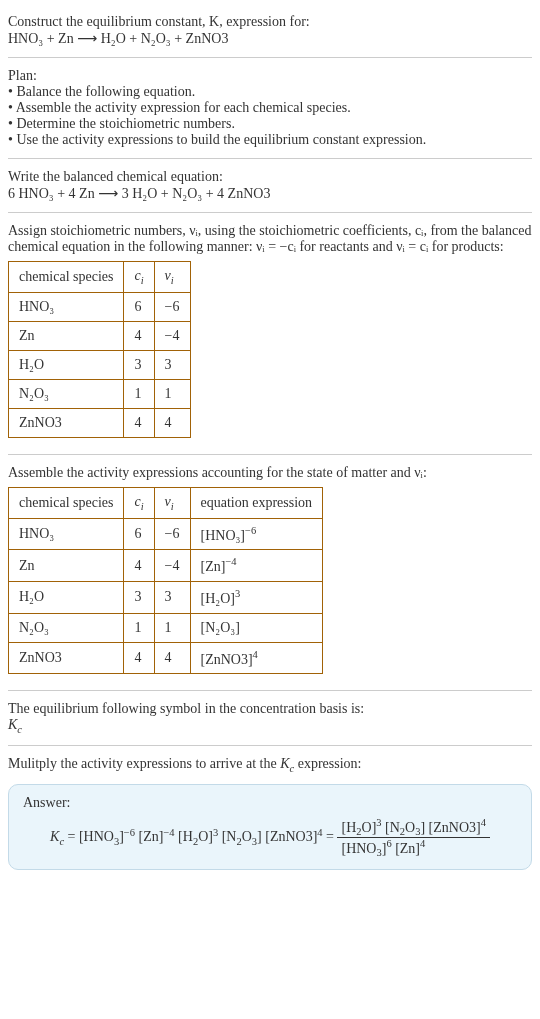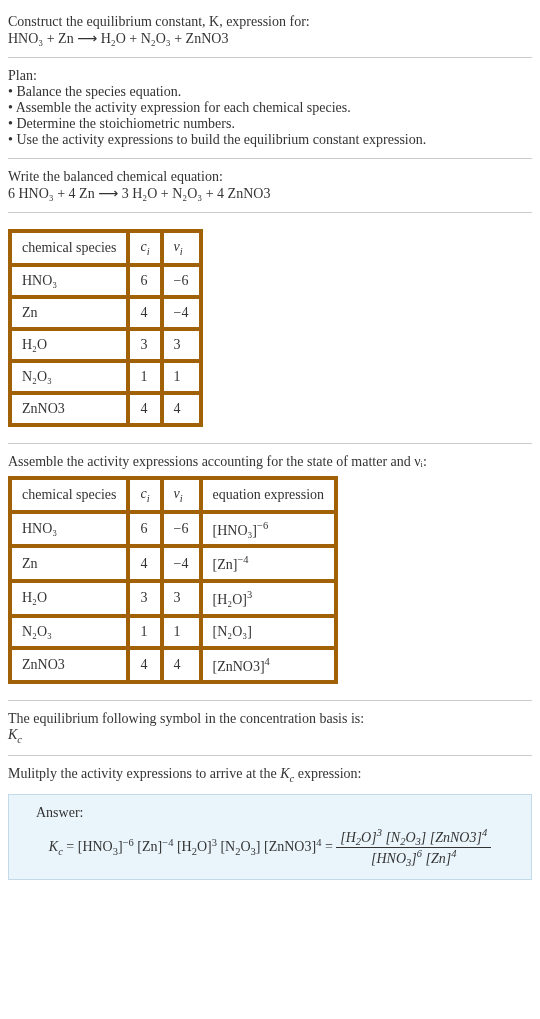--- a/index.html
+++ b/index.html
@@ -17,43 +17,42 @@
 }
 .divider {
   border-bottom: 1px solid #ccc;
   margin: 4px 0;
 }
 table {
   border-collapse: collapse;
   margin: 6px 0;
 }
 td, th {
-  border: 4px solid #a16207;
+  border: 1px solid #a16207;
   padding: 6px 10px;
   text-align: left;
   font-weight: normal;
 }
 sub, sup {
   font-size: 0.75em;
 }
 .answer-box {
   background: #eaf5fb;
   border: 1px solid #c3dae8;
-  border-radius: 0;
-  padding: 10px 27px;
+  border-radius: 10px;
+  padding: 10px 14px;
   margin-top: 4px;
 }
 .answer-label {
   margin-bottom: 6px;
 }
 .frac {
   display: inline-block;
   vertical-align: middle;
-  text-align: center;
-  font-style: italic;
+  text-align: left;
 }
 .frac .num {
   display: block;
   border-bottom: 1px solid #333;
   padding: 0 4px;
 }
 .frac .den {
   display: block;
   padding: 0 4px;
 }
@@ -68,34 +67,35 @@
 <div class="section">
   <div>
     <span>Construct the equilibrium constant, K, expression for:</span>
   </div>
   <div>HNO₃ + Zn ⟶ H₂O + N₂O₃ + ZnNO3</div>
 </div>
 <div class="divider"></div>
 
 <div class="section">
   <div>Plan:</div>
-  <div>• Balance the species equation.</div>
+  <div>• Balance the following equation.</div>
   <div>• Assemble the activity expression for each chemical species.</div>
   <div>• Determine the stoichiometric numbers.</div>
   <div>• Use the activity expressions to build the equilibrium constant expression.</div>
 </div>
 <div class="divider"></div>
 
 <div class="section">
   <div>Write the balanced chemical equation:</div>
   <div>6 HNO₃ + 4 Zn ⟶ 3 H₂O + N₂O₃ + 4 ZnNO3</div>
 </div>
 <div class="divider"></div>
 
 <div class="section">
+  <div>Assign stoichiometric numbers, νᵢ, using the stoichiometric coefficients, cᵢ, from the balanced chemical equation in the following manner: νᵢ = −cᵢ for reactants and νᵢ = cᵢ for products:</div>
   <table>
     <tbody>
         <tr>
       <th>chemical species</th>
       <th><i>c<sub>i</sub></i></th>
       <th><i>ν<sub>i</sub></i></th>
     </tr>
     <tr>
       <td>HNO₃</td>
       <td>6</td>

